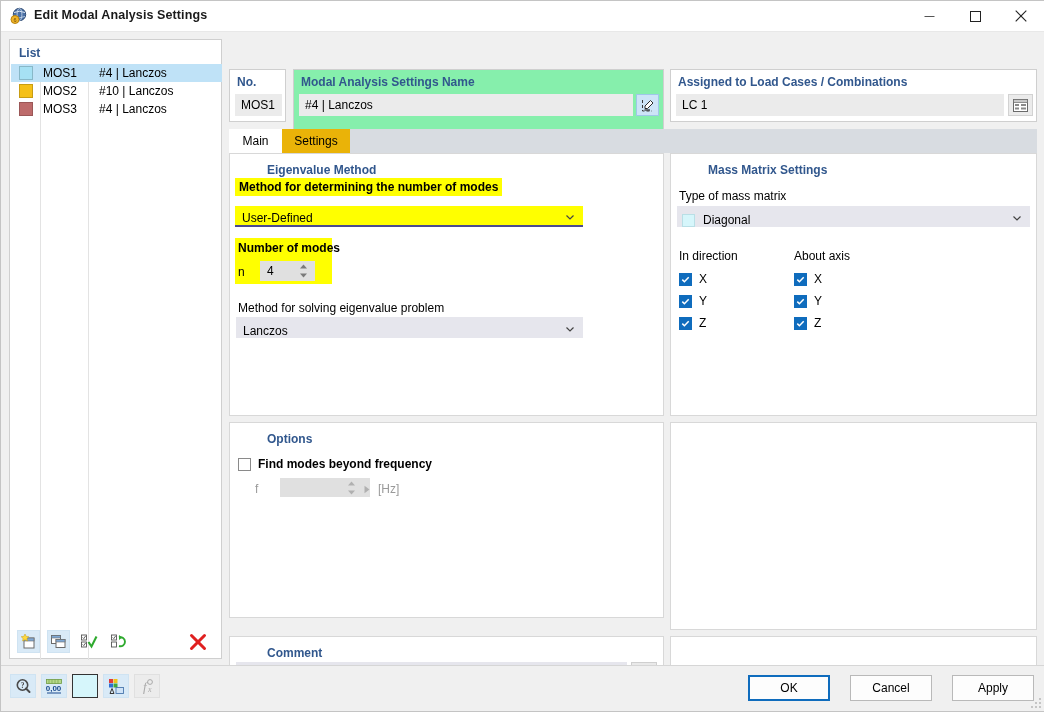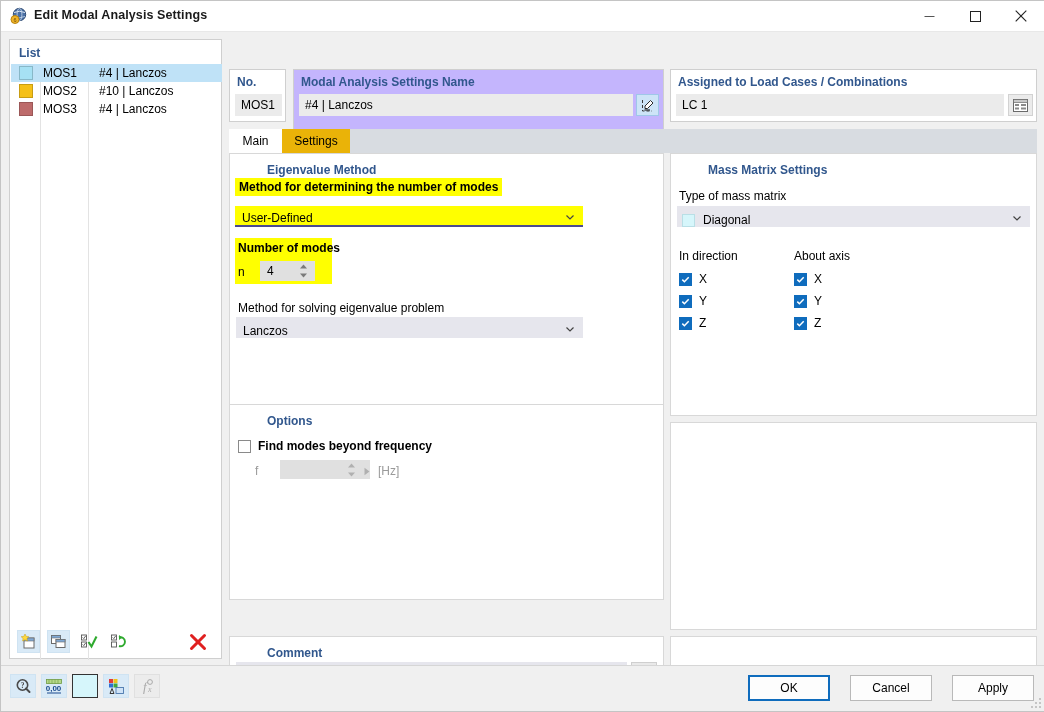--- a/index.html
+++ b/index.html
@@ -127,21 +127,21 @@
   #no-value {
     position: absolute; left: 5px; top: 24px;
     width: 47px; height: 22px;
     background: #ebebeb;
     display: flex; align-items: center; padding-left: 6px;
     font-size: 12px;
   }
   #name-box {
     position: absolute; left: 292px; top: 37px;
     width: 371px; height: 63px;
-    background: #c4b5fd; border: 1px solid #cfcfcf;
+    background: #86efac; border: 1px solid #cfcfcf;
   }
   #name-label {
     position: absolute; left: 7px; top: 5px;
     font-size: 12px; font-weight: bold; color: #31578d;
   }
   #name-value {
     position: absolute; left: 5px; top: 24px;
     width: 334px; height: 22px;
     background: #ebebeb;
     display: flex; align-items: center; padding-left: 6px;
@@ -194,21 +194,21 @@
   #tab-settings { left: 53px; background: #eab308; width: 68px; }
 
   
   .pane {
     position: absolute;
     background: #ffffff;
     border: 1px solid #d8d8d8;
   }
   #pane-eigen   { left: 228px; top: 121px;  width: 435px; height: 263px; }
   #pane-mass    { left: 669px; top: 121px;  width: 367px; height: 263px; }
-  #pane-options { left: 228px; top: 372px;  width: 435px; height: 196px; }
+  #pane-options { left: 228px; top: 390px;  width: 435px; height: 196px; }
   #pane-blank   { left: 669px; top: 390px;  width: 367px; height: 208px; }
   #pane-comment { left: 228px; top: 604px;  width: 435px; height: 49px; }
   #pane-blank2  { left: 669px; top: 604px;  width: 367px; height: 49px; }
 
   .pane-title {
     position: absolute; left: 8px; top: 9px;
     font-size: 12px; font-weight: bold; color: #31578d; padding-left: 29px;
   }
   .field-label {
     position: absolute;

